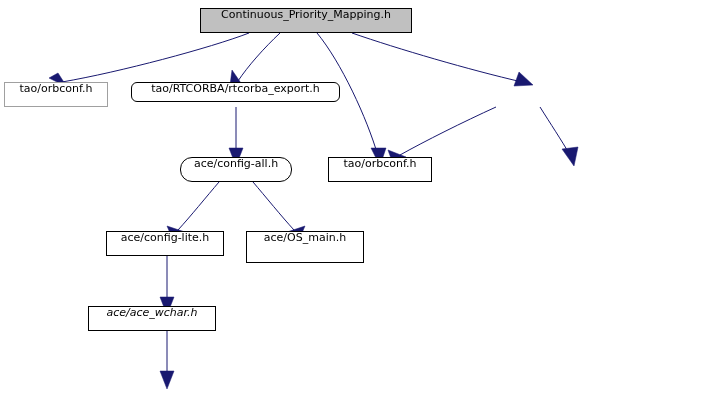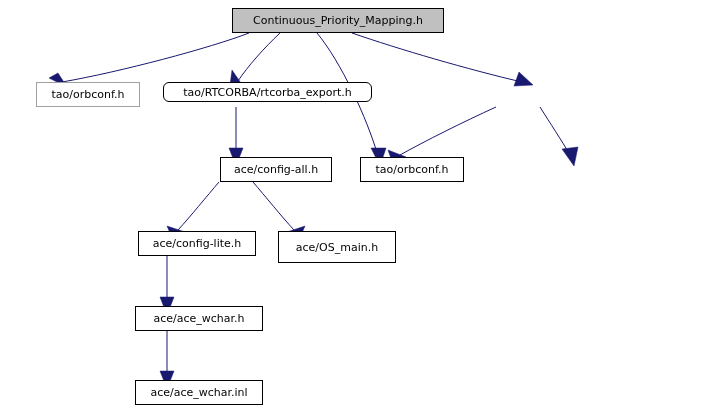--- a/index.html
+++ b/index.html
@@ -27,26 +27,24 @@
     position: absolute;
     left: 0;
     top: 0;
     width: 704px;
     height: 411px;
   }
   .node {
     position: absolute;
     box-sizing: border-box;
     display: flex;
-    align-items: center;
     justify-content: center;
     background: #ffffff;
     border: 1px solid #000000;
     white-space: nowrap;
-    margin-left: 32px;
   }
   .node .node-label {
     font-size: 11px;
     line-height: 11px;
     color: #000000;
     letter-spacing: 0px;
     padding: 0 6px;
   }
   .node.root {
     background: #c0c0c0;
@@ -109,32 +107,29 @@
   <div id="node-layer">
       <div class="node root" style="left: 200px; top: 8px; width: 212px; height: 25px;">
         <span class="node-label">Continuous_Priority_Mapping.h</span>
       </div>
       <div class="node greyborder" style="left: 4px; top: 82px; width: 104px; height: 25px;">
         <span class="node-label">tao/orbconf.h</span>
       </div>
       <div class="node" style="left: 131px; top: 82px; width: 209px; height: 20px; border-radius: 6px;">
         <span class="node-label">tao/RTCORBA/rtcorba_export.h</span>
       </div>
-      <div class="node" style="left: 188px; top: 157px; width: 112px; height: 25px;">
+      <div class="node" style="left: 180px; top: 157px; width: 112px; height: 25px; border-radius: 12px;">
         <span class="node-label">ace/config-all.h</span>
       </div>
       <div class="node" style="left: 328px; top: 157px; width: 104px; height: 25px;">
         <span class="node-label">tao/orbconf.h</span>
       </div>
       <div class="node" style="left: 106px; top: 231px; width: 118px; height: 25px;">
         <span class="node-label">ace/config-lite.h</span>
       </div>
       <div class="node" style="left: 246px; top: 231px; width: 118px; height: 32px;">
         <span class="node-label">ace/OS_main.h</span>
       </div>
-      <div class="node" style="left: 103px; top: 306px; width: 128px; height: 25px;">
+      <div class="node" style="left: 88px; top: 306px; width: 128px; height: 25px; font-style: italic;">
         <span class="node-label">ace/ace_wchar.h</span>
-      </div>
-      <div class="node" style="left: 103px; top: 380px; width: 128px; height: 25px;">
-        <span class="node-label">ace/ace_wchar.inl</span>
       </div>
     </div>
 </div>
 
 </body></html>

